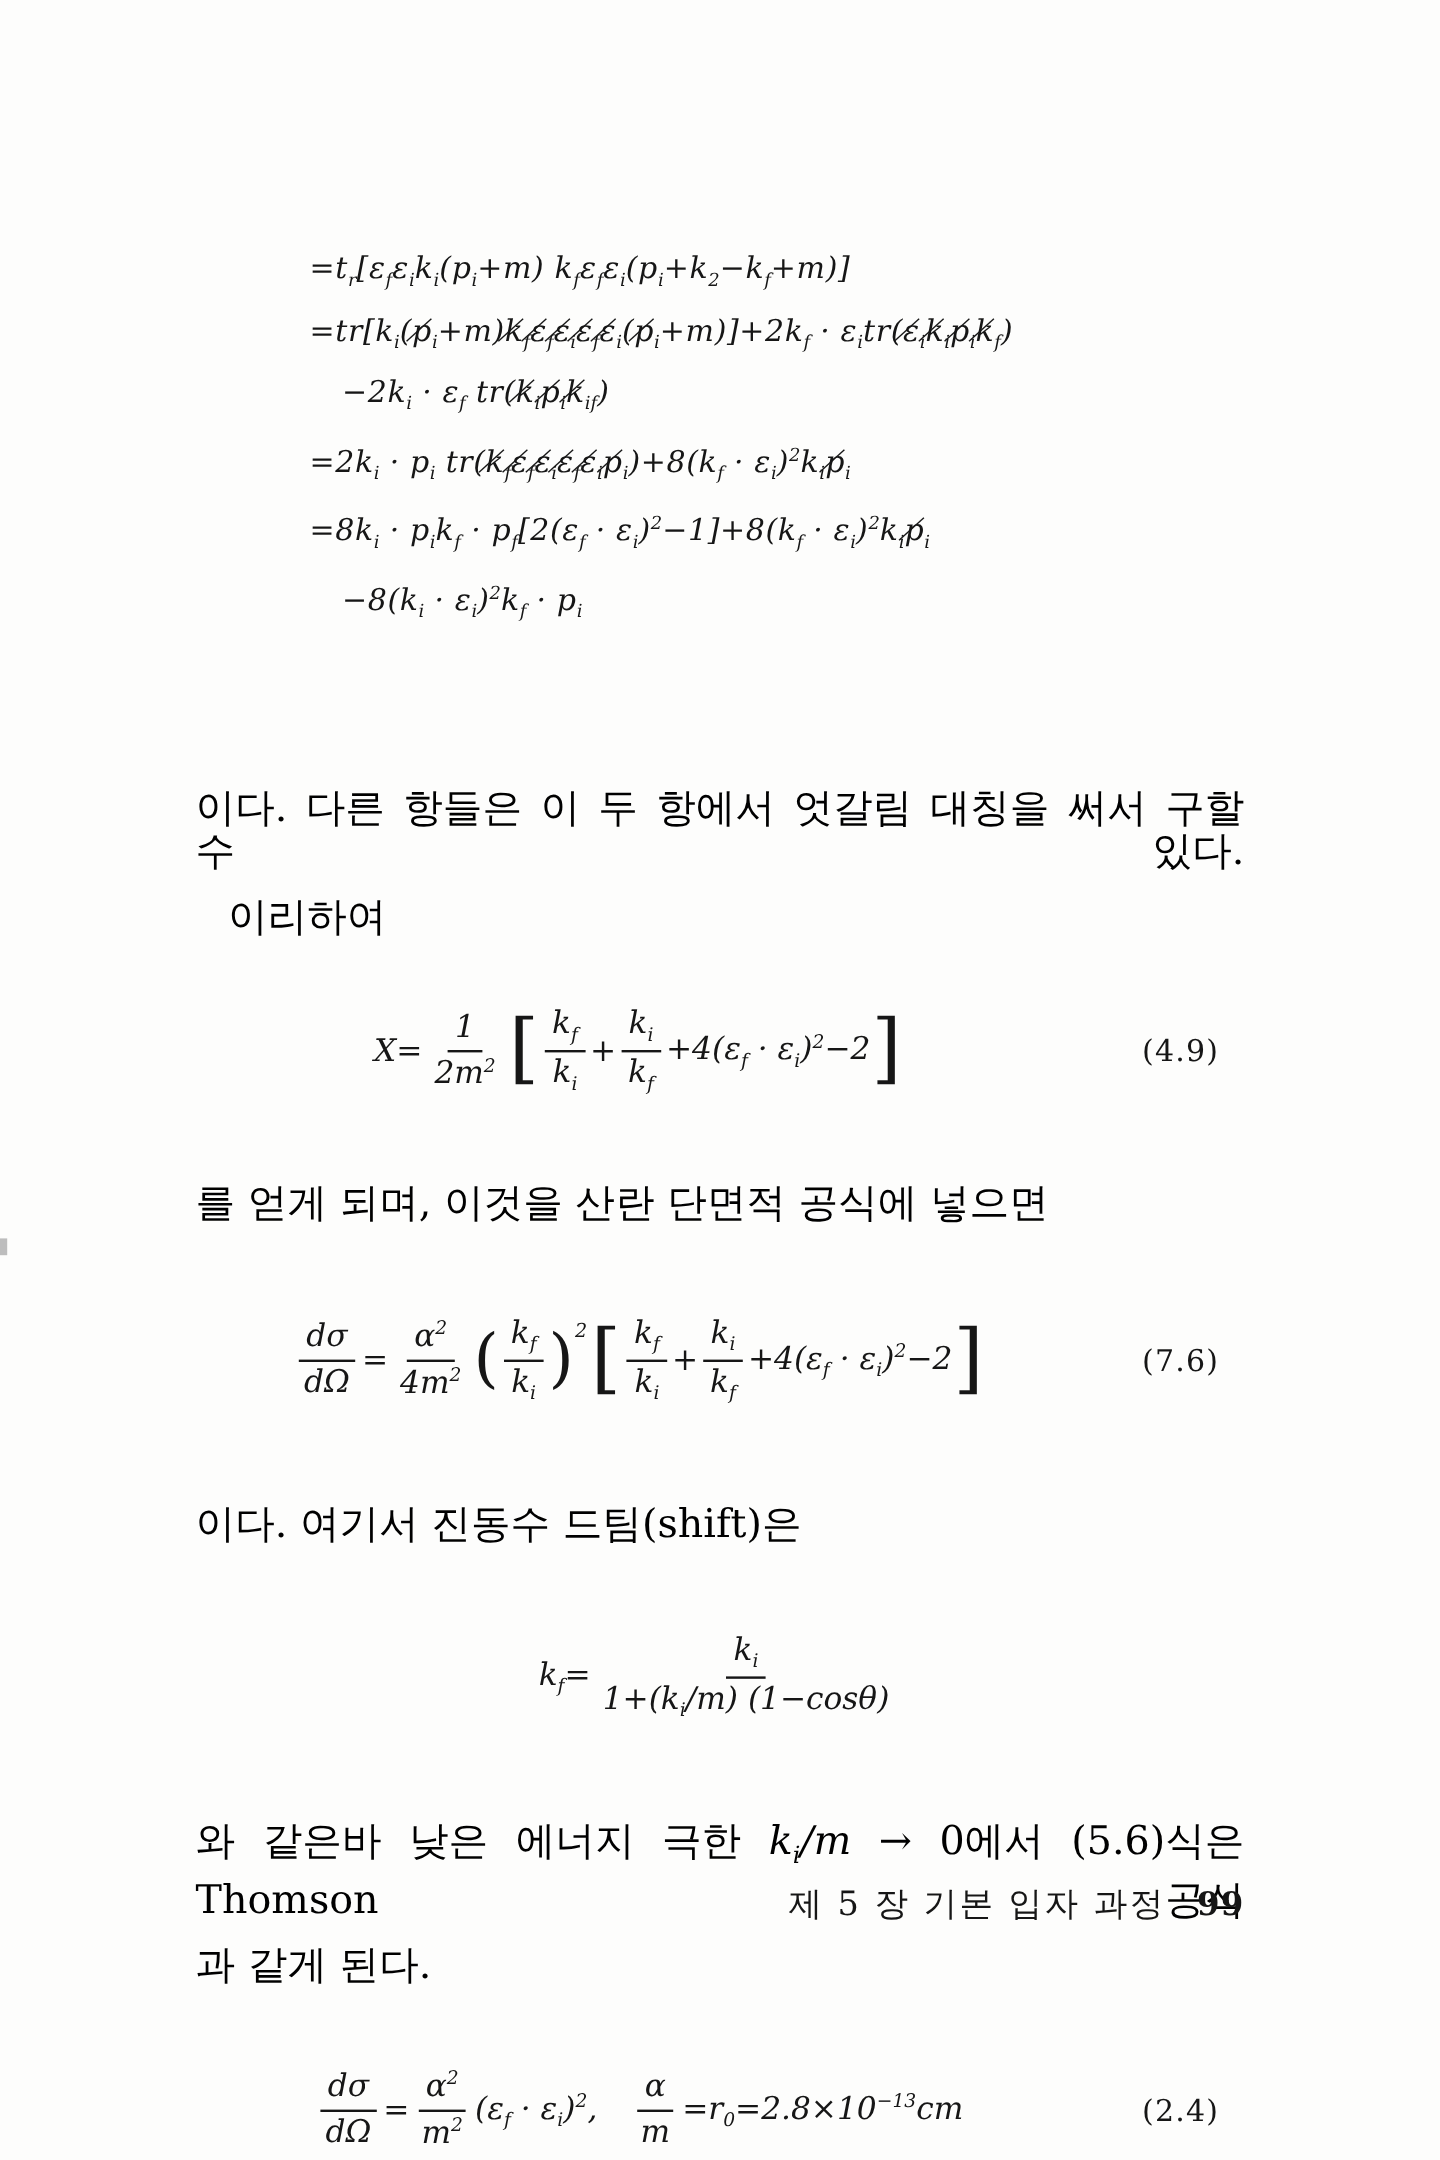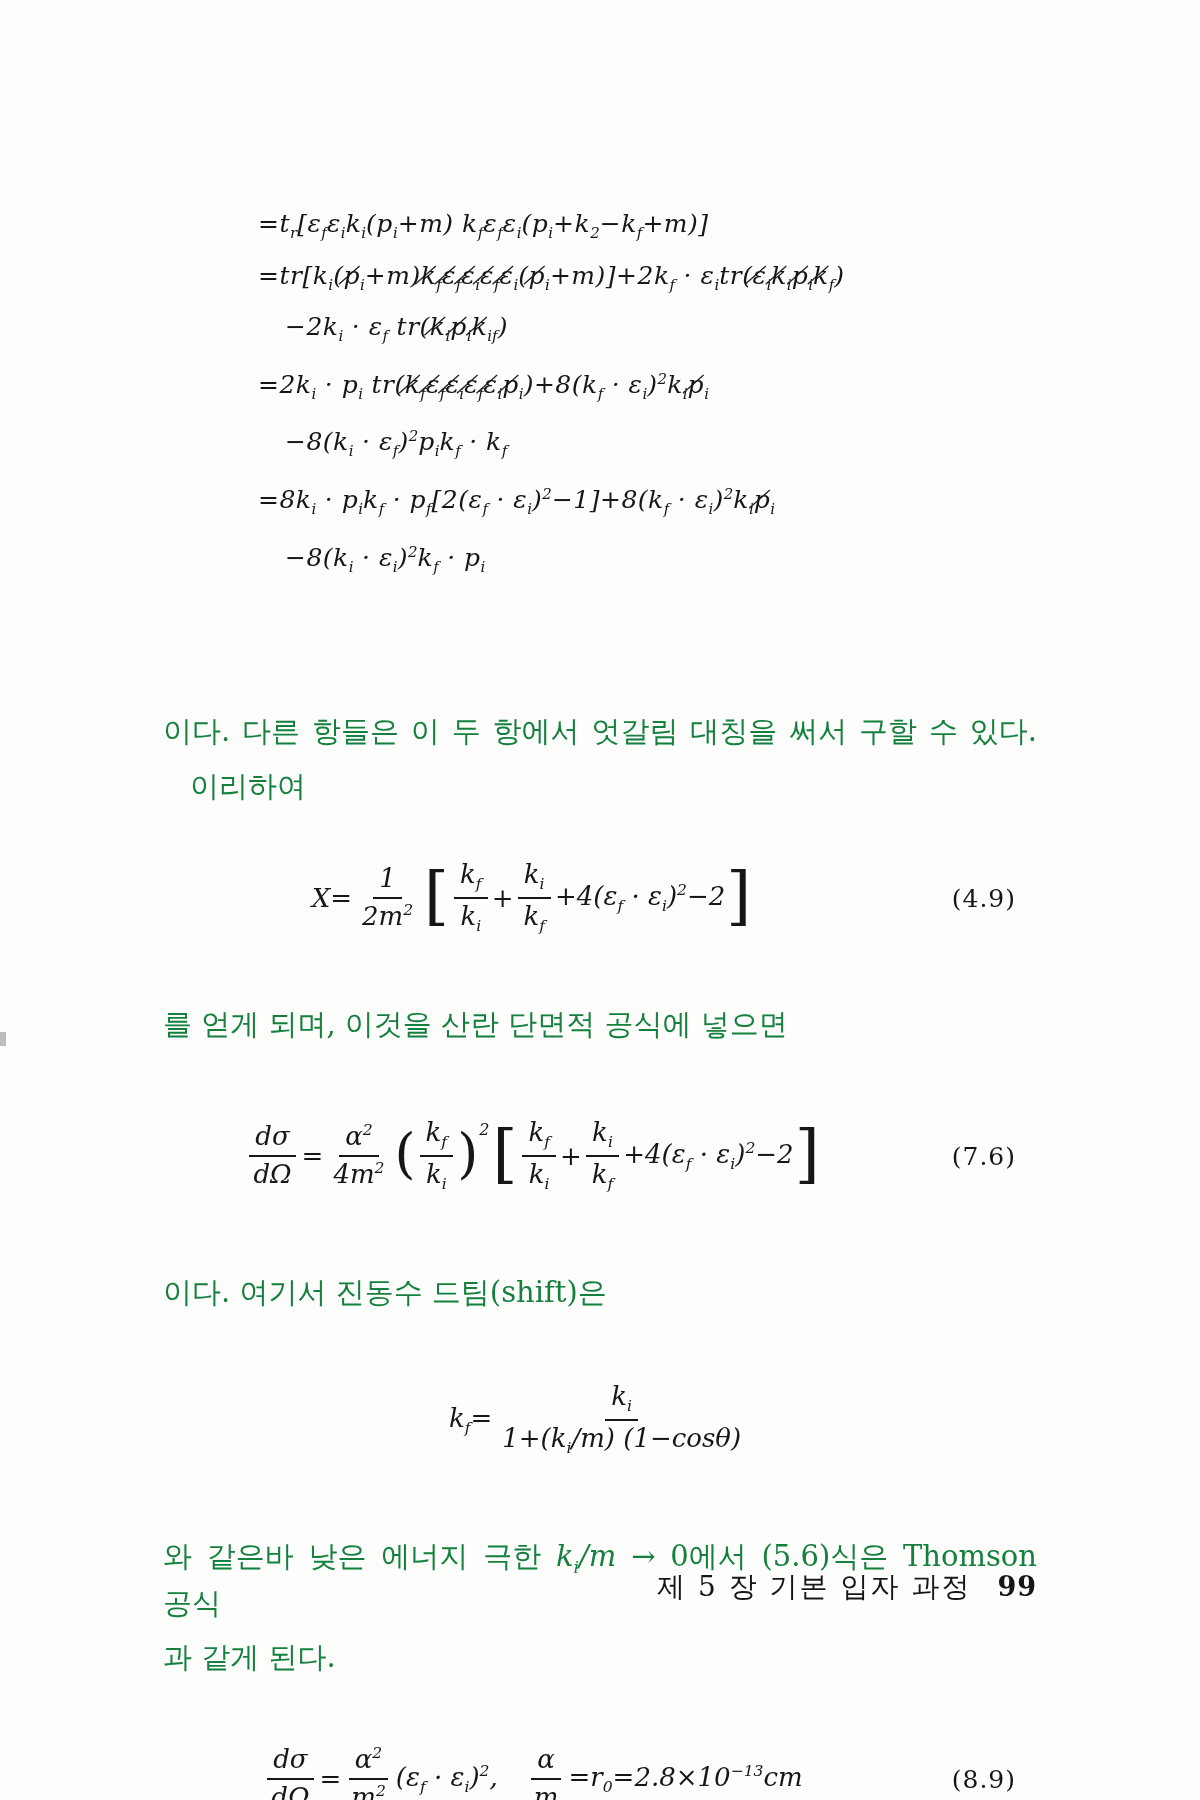--- a/index.html
+++ b/index.html
@@ -20,22 +20,22 @@
     font-style:italic; white-space:nowrap;
     letter-spacing:0.5px;
   }
   .trace-line.cont { padding-left:27px; }
   sub { font-size:0.60em; letter-spacing:0; }
   sup { font-size:0.60em; letter-spacing:0; }
 
   
   .para {
     margin:0; padding:0 163px;
-    font-size:29px; line-height:36px;
-    color:#15803d;
+    font-size:33px; line-height:36px;
+    color:#000000;
     word-break:keep-all;
   }
   .para.justify { text-align:justify; text-align-last:justify; }
   .para .mi { font-style:italic; }
   .p1 { margin-top:124px; }
   .p1b { margin-top:19px; padding-left:190px; }
   .p2 { margin-top:60px; }
   .p3 { margin-top:66px; }
   .p4 { margin-top:66px; }
   .p4b { margin-top:18px; }
@@ -98,21 +98,20 @@
 </head>
 <body>
 
 <div class="page">
 
   <div class="trace-block">
     <div class="trace-line">=t<sub>r</sub>[ε<sub>f</sub>ε<sub>i</sub>k<sub>i</sub>(p<sub>i</sub>+m) k<sub>f</sub>ε<sub>f</sub>ε<sub>i</sub>(p<sub>i</sub>+k<sub>2</sub>−k<sub>f</sub>+m)]</div>
     <div class="trace-line">=tr[k<sub>i</sub>(p̸<sub>i</sub>+m)k̸<sub>f</sub>ε̸<sub>f</sub>ε̸<sub>i</sub>ε̸<sub>f</sub>ε̸<sub>i</sub>(p̸<sub>i</sub>+m)]+2k<sub>f</sub> · ε<sub>i</sub>tr(ε̸<sub>i</sub>k̸<sub>i</sub>p̸<sub>i</sub>k̸<sub>f</sub>)</div>
     <div class="trace-line cont">−2k<sub>i</sub> · ε<sub>f</sub>  tr(k̸<sub>i</sub>p̸<sub>i</sub>k̸<sub>if</sub>)</div>
     <div class="trace-line">=2k<sub>i</sub> · p<sub>i</sub>  tr(k̸<sub>f</sub>ε̸<sub>f</sub>ε̸<sub>i</sub>ε̸<sub>f</sub>ε̸<sub>i</sub>p̸<sub>i</sub>)+8(k<sub>f</sub> · ε<sub>i</sub>)<sup>2</sup>k<sub>i</sub>p̸<sub>i</sub></div>
-    <div class="trace-line cont">−8(k<sub>i</sub> · ε<sub>f</sub>)<sup>2</sup>p<sub>i</sub>k<sub>f</sub> · k<sub>f</sub></div>
     <div class="trace-line">=8k<sub>i</sub> · p<sub>i</sub>k<sub>f</sub> · p<sub>f</sub>[2(ε<sub>f</sub> · ε<sub>i</sub>)<sup>2</sup>−1]+8(k<sub>f</sub> · ε<sub>i</sub>)<sup>2</sup>k<sub>i</sub>p̸<sub>i</sub></div>
     <div class="trace-line cont">−8(k<sub>i</sub> · ε<sub>i</sub>)<sup>2</sup>k<sub>f</sub> · p<sub>i</sub></div>
   </div>
 
   <p class="para justify p1">이다. 다른 항들은 이 두 항에서 엇갈림 대칭을 써서 구할 수 있다.</p>
   <p class="para p1b">이리하여</p>
 
   <div class="display-eq eq55 shiftL">
     <span class="eqbody">
       <span class="mi">X=</span>
@@ -199,21 +198,21 @@
           <span class="den">m<sup>2</sup></span>
         </span>
       <span class="mi">(ε<sub>f</sub> · ε<sub>i</sub>)<sup>2</sup>,</span>
       <span class="gap"></span>
       <span class="frac">
           <span class="num">α</span>
           <span class="den">m</span>
         </span>
       <span class="mi">=r<sub>0</sub>=2.8×10<sup>−13</sup>cm</span>
     </span>
-    <span class="eqnum">(8.9)</span>
+    <span class="eqnum">(2.4)</span>
   </div>
 
   <div class="footer">
     <span class="chapter">제 5 장   기본 입자 과정</span><span class="pagenum">99</span>
   </div>
 
   <div class="scan-mark"></div>
 
 </div>
 

